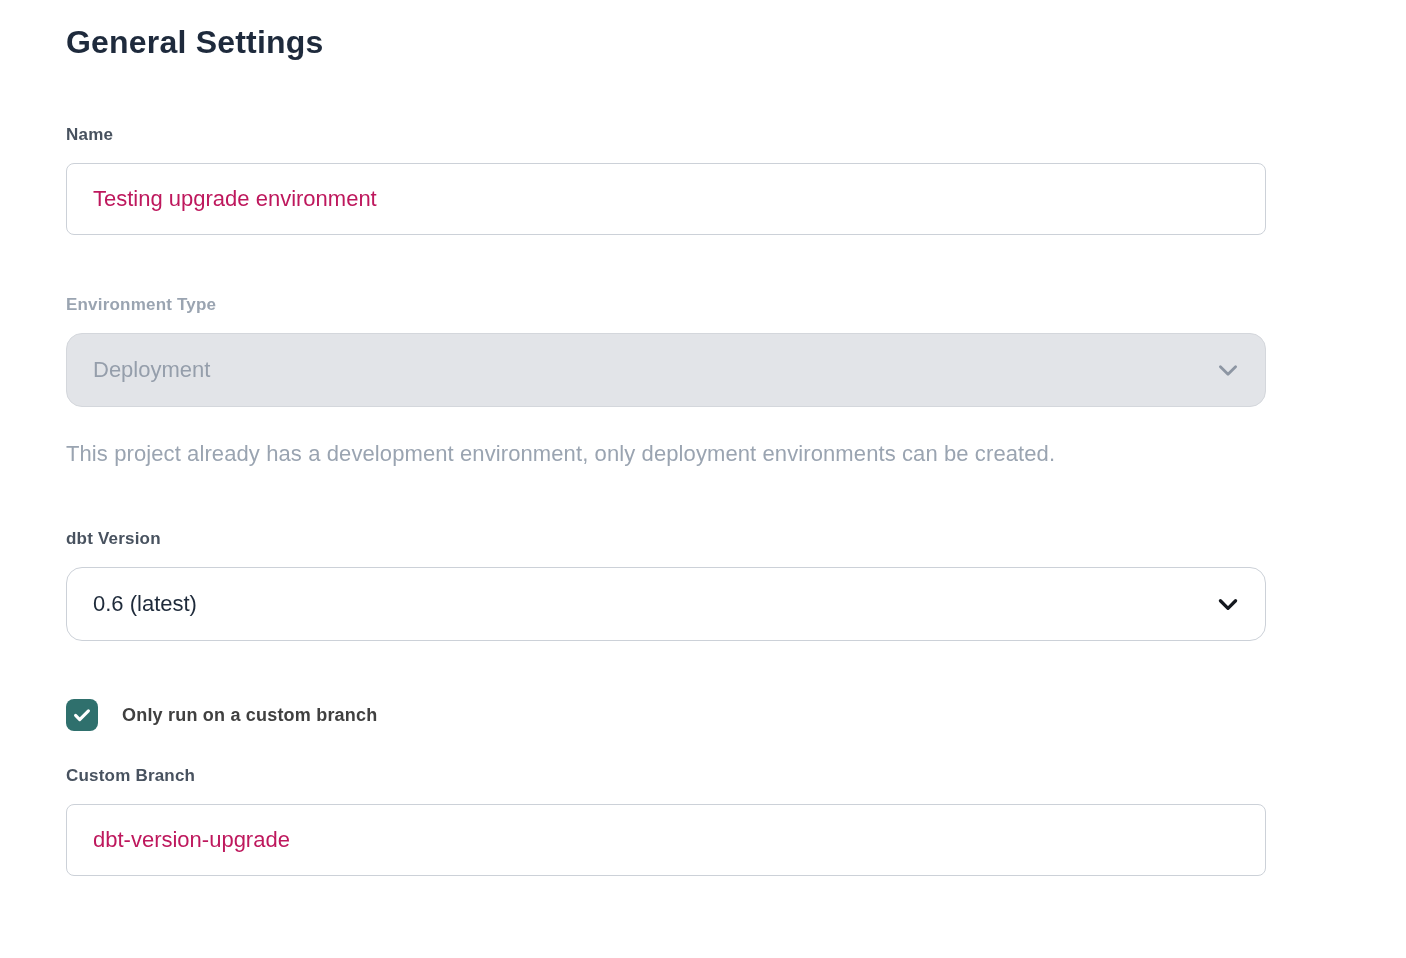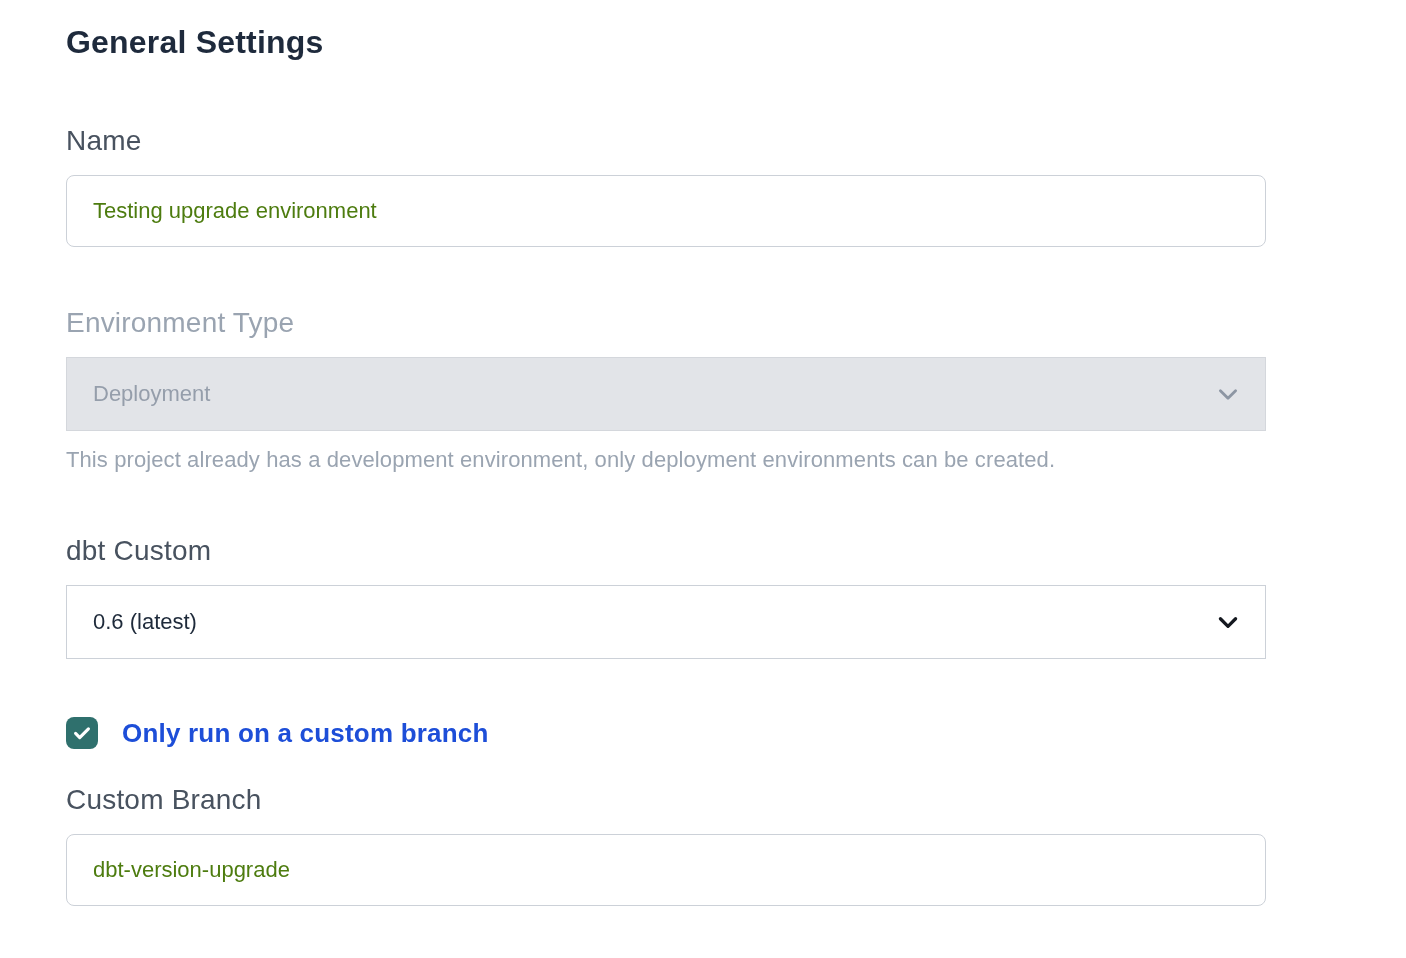--- a/index.html
+++ b/index.html
@@ -22,47 +22,47 @@
     font-weight: 700;
     color: #1e2a3c;
     letter-spacing: 0.2px;
   }
 
   .field-group { margin-top: 60px; }
   .field-group.first { margin-top: 64px; }
 
   .field-label {
     display: block;
-    font-size: 28px;
-    font-weight: 400;
+    font-size: 17px;
+    font-weight: 700;
     color: #48525f;
     margin-bottom: 18px;
     letter-spacing: 0.2px;
   }
   .field-label.muted { color: #9aa4b1; margin-top: 37px; }
 
   .text-input {
     width: 100%;
     height: 72px;
     border: 1px solid #ccd1d8;
     border-radius: 8px;
     background: #ffffff;
     padding: 0 26px;
     font-family: "Liberation Sans", sans-serif;
     font-size: 22px;
-    color: #4d7c0f;
+    color: #be185d;
     outline: none;
   }
 
   .select {
     position: relative;
     width: 100%;
     height: 74px;
     border: 1px solid #ccd1d8;
-    border-radius: 0;
+    border-radius: 16px;
     background: #ffffff;
     display: flex;
     align-items: center;
     padding: 0 26px;
     font-size: 22px;
     color: #1e2a3a;
     cursor: pointer;
   }
   .select.disabled {
     background: #e2e4e8;
@@ -76,21 +76,21 @@
     top: 50%;
     transform: translateY(-50%);
     width: 26px;
     height: 26px;
     display: flex;
     align-items: center;
     justify-content: center;
   }
 
   .help-text {
-    margin-top: 16px;
+    margin-top: 34px;
     font-size: 22px;
     color: #9aa4b1;
     letter-spacing: 0.1px;
   }
 
   .checkbox-row {
     margin-top: 58px;
     display: flex;
     align-items: center;
     gap: 24px;
@@ -100,23 +100,23 @@
     height: 32px;
     border-radius: 8px;
     background: #2f706d;
     display: flex;
     align-items: center;
     justify-content: center;
     cursor: pointer;
     flex: 0 0 auto;
   }
   .checkbox-label {
-    font-size: 26px;
+    font-size: 18px;
     font-weight: 700;
-    color: #1d4ed8;
+    color: #404040;
     letter-spacing: 0.2px;
   }
 </style>
 </head>
 <body>
 
 <div class="page">
   <div class="content">
 
     <h1 class="page-title">General Settings</h1>
@@ -133,21 +133,21 @@
         <span class="chevron">
           <svg width="26" height="26" viewBox="0 0 24 24" fill="none">
             <path d="M5 9l7 7 7-7" stroke="#8d96a3" stroke-width="2.6" stroke-linecap="round" stroke-linejoin="round"></path>
           </svg>
         </span>
       </div>
       <div class="help-text">This project already has a development environment, only deployment environments can be created.</div>
     </div>
 
     <div class="field-group" style="margin-top:62px;">
-      <label class="field-label">dbt Custom</label>
+      <label class="field-label">dbt Version</label>
       <div class="select" role="combobox">
         <span>0.6 (latest)</span>
         <span class="chevron">
           <svg width="28" height="28" viewBox="0 0 24 24" fill="none">
             <path d="M5 9l7 7 7-7" stroke="#14181f" stroke-width="3" stroke-linecap="round" stroke-linejoin="round"></path>
           </svg>
         </span>
       </div>
     </div>
 

